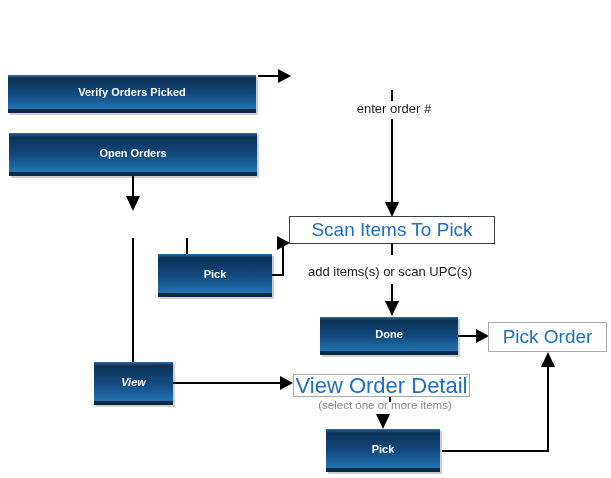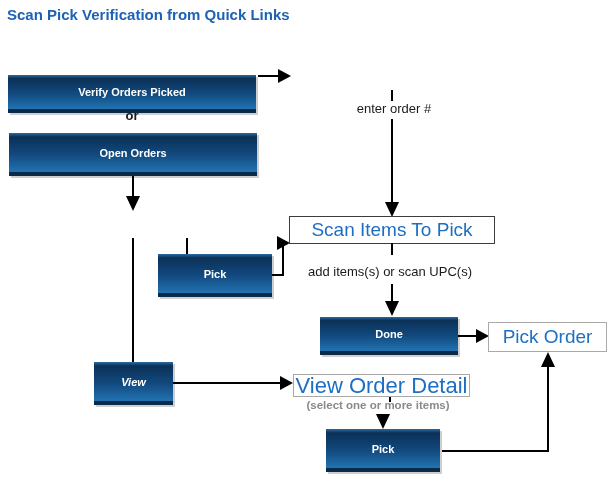--- a/index.html
+++ b/index.html
@@ -53,42 +53,40 @@
   #note-or{left:92px;top:108px;width:80px;}
   #btn-open{left:9px;top:133px;width:248px;height:39px;}
   #box-vaoo{left:28px;top:211px;width:213px;height:25px;}
   #btn-pick-mid{left:158px;top:254px;width:114px;height:39px;}
   #box-scan{left:289px;top:216px;width:204px;height:26px;}
   #note-add{left:290px;top:264px;width:200px;}
   #btn-done{left:320px;top:317px;width:138px;height:34px;}
   #box-pick-order{left:488px;top:322px;width:117px;height:28px;}
   #btn-view{left:94px;top:362px;width:79px;height:39px;font-style:italic;}
   #box-vod{left:293px;top:374px;width:175px;height:21px;}
-  #note-select{left:278px;top:399px;width:200px;font-weight:bold;}
+  #note-select{left:285px;top:399px;width:200px;}
   #btn-pick-bottom{left:326px;top:429px;width:114px;height:39px;}
 </style>
 </head>
 <body>
 
 <div id="stage">
 
-  <div class="title">Scan Pick Verification from Quick Links</div>
 
   <div class="btn" id="btn-verify">Verify Orders Picked</div>
 
   <div class="line" style="left:258px;top:75px;width:22px;height:2px;"></div>
   <div class="arr-right" style="left:278px;top:69px;"></div>
 
 
   <div class="line" style="left:391px;top:90px;width:2px;height:11px;"></div>
   <div class="note" id="note-enter">enter order #</div>
   <div class="line" style="left:391px;top:119px;width:2px;height:85px;"></div>
   <div class="arr-down" style="left:385px;top:202px;"></div>
 
-  <div class="note bold" id="note-or">or</div>
   <div class="btn" id="btn-open">Open Orders</div>
 
   <div class="line" style="left:132px;top:176px;width:2px;height:22px;"></div>
   <div class="arr-down" style="left:126px;top:196px;"></div>
 
 
   <div class="line" style="left:132px;top:238px;width:2px;height:124px;"></div>
   <div class="line" style="left:186px;top:238px;width:2px;height:16px;"></div>
 
   <div class="btn" id="btn-pick-mid">Pick</div>

